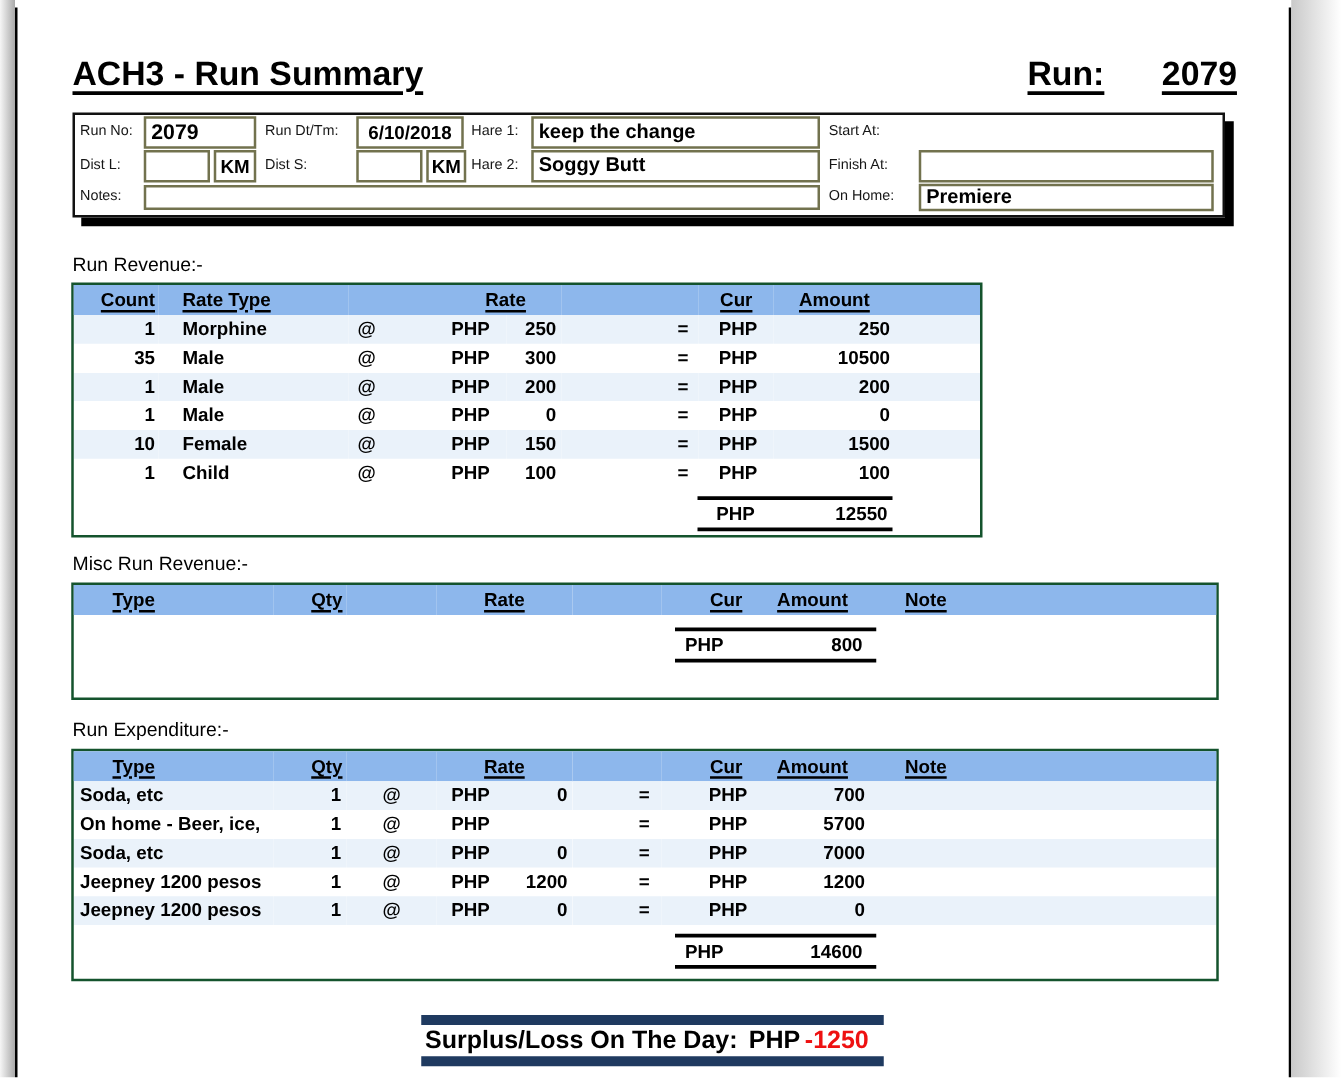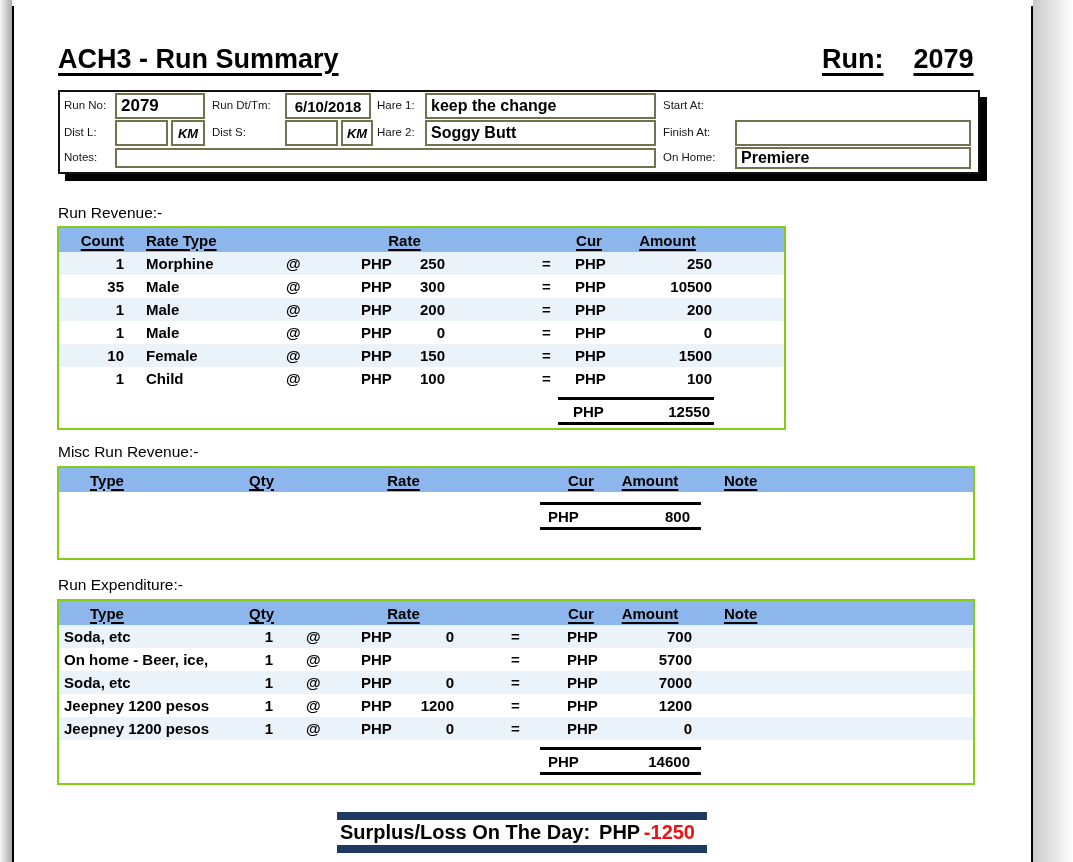--- a/index.html
+++ b/index.html
@@ -10,37 +10,37 @@
   .abs{position:absolute;}
   
   .edge-left{left:0;top:0;width:12px;height:862px;background:linear-gradient(to right,#f6f6f6,#a9a9a9);}
   .pline-l{left:12px;top:6px;width:2px;height:856px;background:#000;}
   .pline-r{left:1031px;top:6px;width:2px;height:856px;background:#000;}
   .edge-right{left:1033px;top:0;width:40px;height:862px;background:linear-gradient(to right,#c9c9c9,#ffffff);}
 
   
   .title{left:58px;top:44px;font-size:27px;font-weight:bold;
     text-decoration:underline;text-decoration-thickness:3px;text-underline-offset:5px;}
-  .runhdr{left:822px;top:44px;font-size:27px;font-weight:bold;display:flex;gap:30px;}
+  .runhdr{left:822px;top:44px;font-size:27px;font-weight:bold;display:flex;gap:46px;}
   .runhdr span{text-decoration:underline;text-decoration-thickness:3px;text-underline-offset:5px;}
 
   
   .form-box{left:58px;top:90px;width:918px;height:80px;border:2px solid #111;
     background:#fff;box-shadow:7px 7px 0 0 #000;}
   .flabel{position:absolute;font-size:11.5px;color:#161616;white-space:nowrap;}
   .ffield{position:absolute;border:2px solid #72724E;background:#fff;font-weight:bold;
     font-size:16px;display:flex;align-items:center;padding:0 4px;box-sizing:border-box;white-space:nowrap;overflow:hidden;}
   .fcenter{justify-content:center;}
-  .funit{font-size:13px;justify-content:center;padding:0;font-style:italic;}
+  .funit{font-size:15px;justify-content:center;padding:0;}
 
   
   .seclabel{position:absolute;font-size:15.5px;color:#000;}
 
   
-  .tbox{position:absolute;border:2px solid #84cc16;background:#fff;box-sizing:border-box;}
+  .tbox{position:absolute;border:2px solid #14532d;background:#fff;box-sizing:border-box;}
   .tbox table{border-collapse:collapse;table-layout:fixed;font-weight:bold;font-size:15px;color:#000;}
   .tbox tr.head{background:#8DB7EC;height:24px;}
   .tbox th{font-weight:bold;font-size:15px;white-space:nowrap;
     text-decoration:underline;text-decoration-thickness:2px;text-underline-offset:3px;}
   .tbox tr.r{height:23px;}
   .tbox tr.alt{background:#EAF2FA;}
   .tbox td{white-space:nowrap;overflow:hidden;}
   
   .ca{text-align:right;padding-right:3px;}
   .cb{text-align:left;padding-left:19px;}

